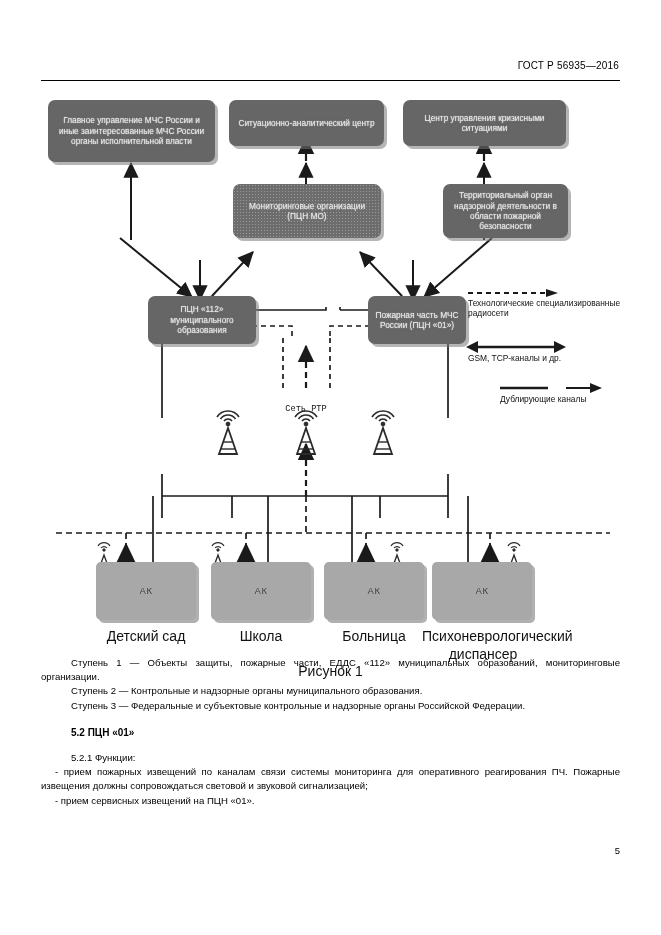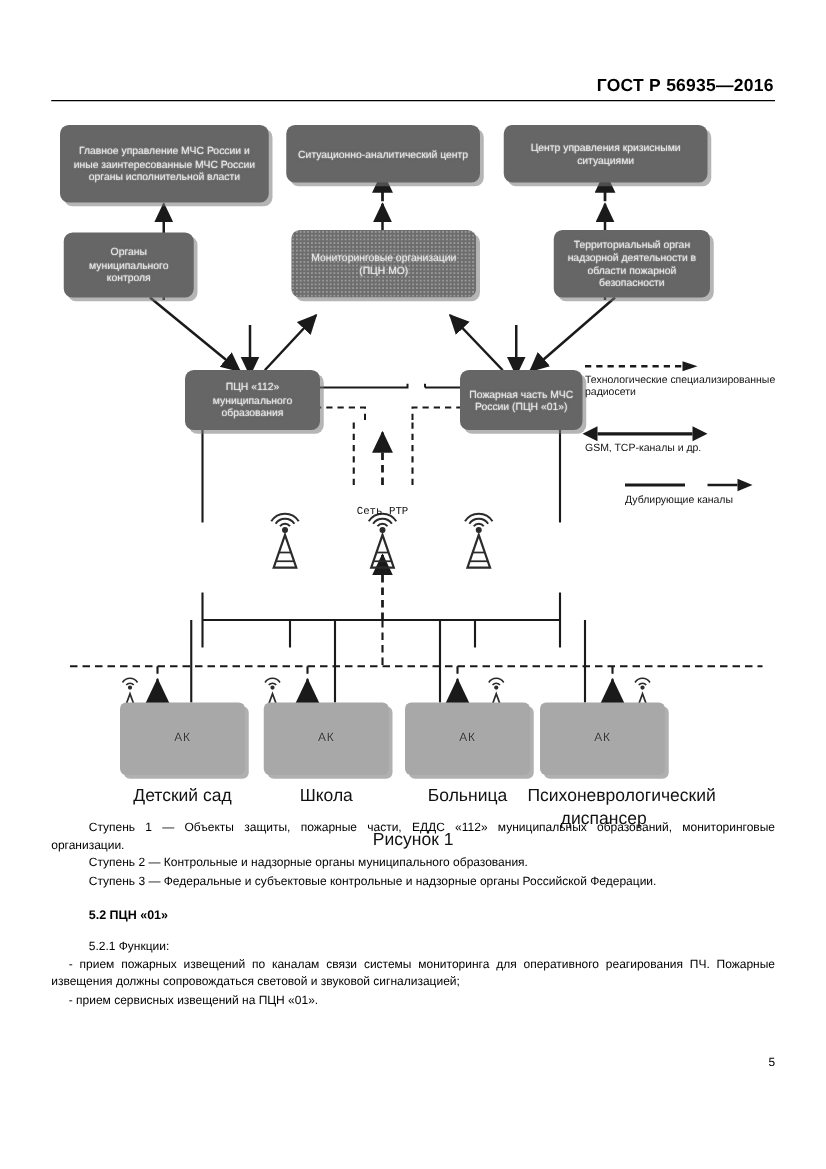--- a/index.html
+++ b/index.html
@@ -7,21 +7,21 @@
     width:661px;height:935px;position:relative;overflow:hidden;
     font-family:"Liberation Sans", sans-serif;
     color:#000;
     -webkit-font-smoothing:antialiased;
   }
   .page{position:absolute;left:0;top:0;width:661px;height:935px;background:#fff;}
 
   
   .gost-header{
     position:absolute;right:42px;top:60px;
-    font-size:14px;font-weight:bold;letter-spacing:.2px;
+    font-size:10px;font-weight:normal;letter-spacing:.2px;
     white-space:nowrap;
   }
   .header-rule{
     position:absolute;left:41px;right:41px;top:80px;height:1px;background:#000;
   }
 
   
   .figure{position:absolute;left:0;top:88px;width:661px;height:580px;}
 
   .box{
@@ -236,23 +236,20 @@
     <div class="box blurry" style="left:48px;top:12px;width:167px;height:62px;">
       <span class="boxtext">Главное управление МЧС России и иные заинтересованные МЧС России  органы исполнительной власти</span>
     </div>
     <div class="box blurry" style="left:229px;top:12px;width:155px;height:46px;">
       <span class="boxtext">Ситуационно-аналитический центр</span>
     </div>
     <div class="box blurry" style="left:403px;top:12px;width:163px;height:46px;">
       <span class="boxtext">Центр управления кризисными ситуациями</span>
     </div>
 
-    <div class="box blurry" style="left:51px;top:98px;width:104px;height:52px;">
-      <span class="boxtext">Органы муниципального контроля</span>
-    </div>
     <div class="box dotted blurry" style="left:233px;top:96px;width:148px;height:54px;">
       <span class="boxtext">Мониторинговые организации (ПЦН МО)</span>
     </div>
     <div class="box blurry" style="left:443px;top:96px;width:125px;height:54px;">
       <span class="boxtext">Территориальный орган надзорной деятельности в области пожарной безопасности</span>
     </div>
 
     <div class="box blurry" style="left:148px;top:208px;width:108px;height:48px;">
       <span class="boxtext">ПЦН «112» муниципального образования</span>
     </div>

